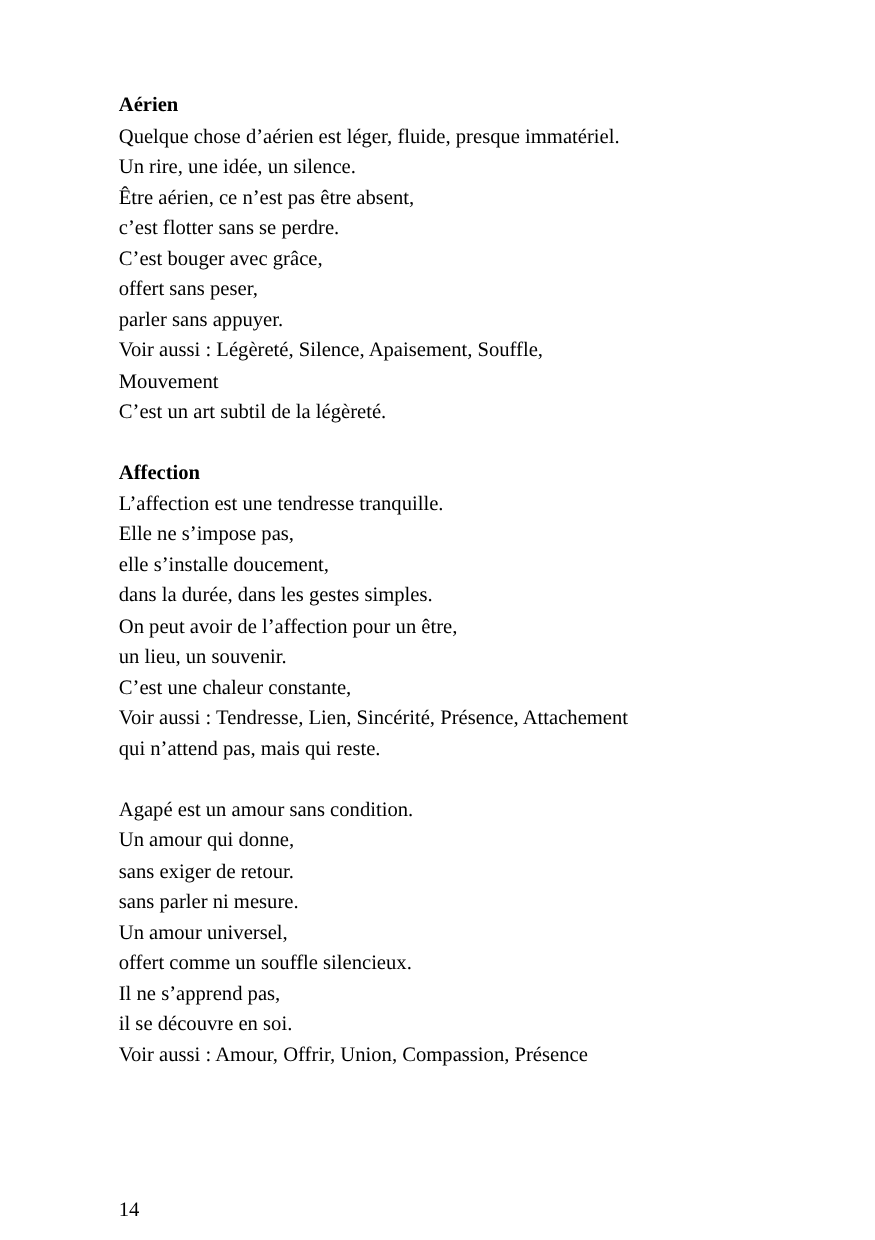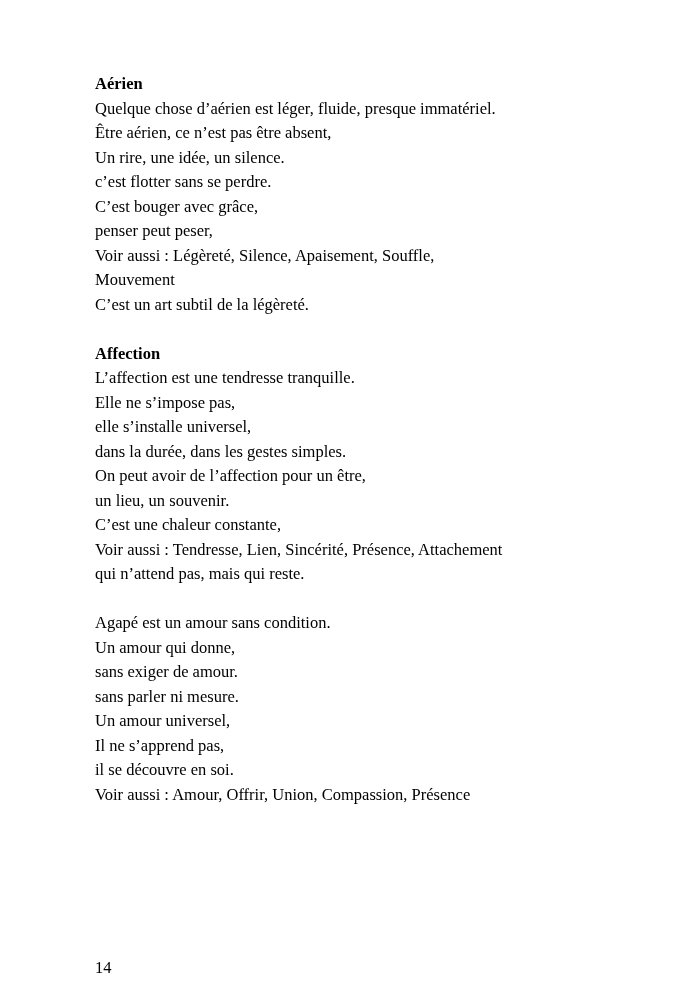--- a/index.html
+++ b/index.html
@@ -47,48 +47,50 @@
 </style>
 </head>
 <body>
 
 <div class="page">
   <div class="content">
 
     <section class="entry">
       <h2 class="term">Aérien</h2>
       <p class="line">Quelque chose d’aérien est léger, fluide, presque immatériel.</p>
+      <p class="line">Un rire, une idée, un silence.</p>
       <p class="line">Être aérien, ce n’est pas être absent,</p>
-      <p class="line">Un rire, une idée, un silence.</p>
       <p class="line">c’est flotter sans se perdre.</p>
       <p class="line">C’est bouger avec grâce,</p>
-      <p class="line">penser peut peser,</p>
+      <p class="line">offert sans peser,</p>
+      <p class="line">parler sans appuyer.</p>
       <p class="line">Voir aussi : Légèreté, Silence, Apaisement, Souffle, Mouvement</p>
       <p class="line">C’est un art subtil de la légèreté.</p>
     </section>
 
     <section class="entry">
       <h2 class="term">Affection</h2>
       <p class="line">L’affection est une tendresse tranquille.</p>
       <p class="line">Elle ne s’impose pas,</p>
-      <p class="line">elle s’installe universel,</p>
+      <p class="line">elle s’installe doucement,</p>
       <p class="line">dans la durée, dans les gestes simples.</p>
       <p class="line">On peut avoir de l’affection pour un être,</p>
       <p class="line">un lieu, un souvenir.</p>
       <p class="line">C’est une chaleur constante,</p>
       <p class="line">Voir aussi : Tendresse, Lien, Sincérité, Présence, Attachement</p>
       <p class="line">qui n’attend pas, mais qui reste.</p>
     </section>
 
     <section class="entry">
       <p class="line">Agapé est un amour sans condition.</p>
       <p class="line">Un amour qui donne,</p>
-      <p class="line">sans exiger de amour.</p>
+      <p class="line">sans exiger de retour.</p>
       <p class="line">sans parler ni mesure.</p>
       <p class="line">Un amour universel,</p>
+      <p class="line">offert comme un souffle silencieux.</p>
       <p class="line">Il ne s’apprend pas,</p>
       <p class="line">il se découvre en soi.</p>
       <p class="line">Voir aussi : Amour, Offrir, Union, Compassion, Présence</p>
     </section>
 
   </div>
 
   <div class="page-number">14</div>
 </div>
 

